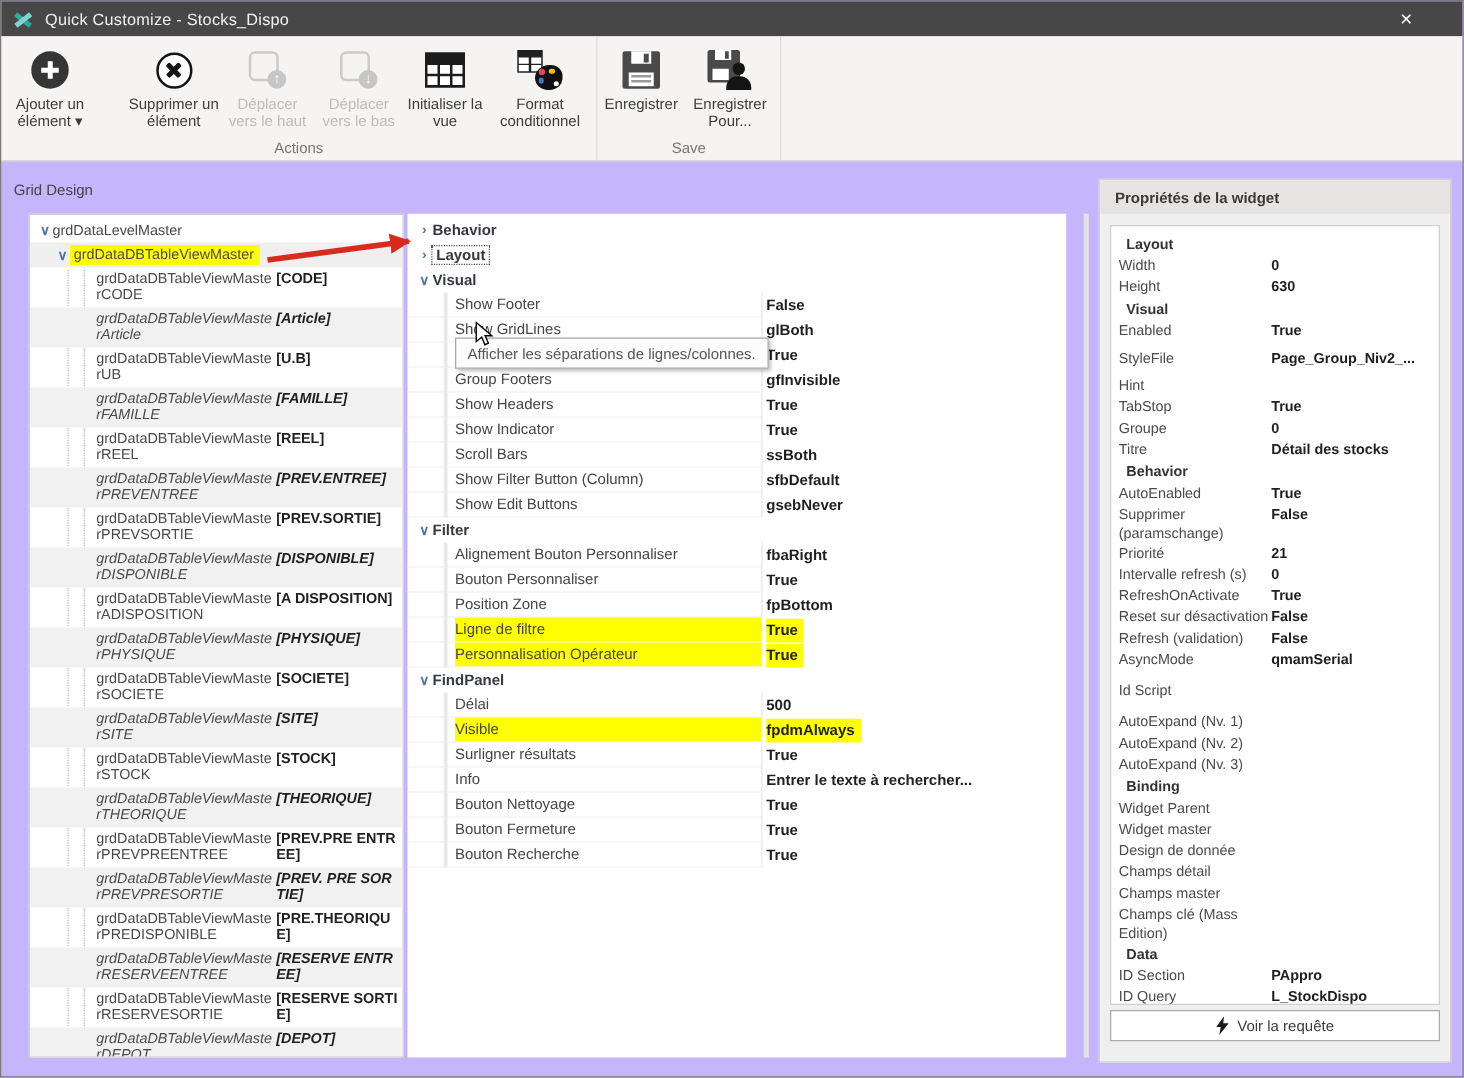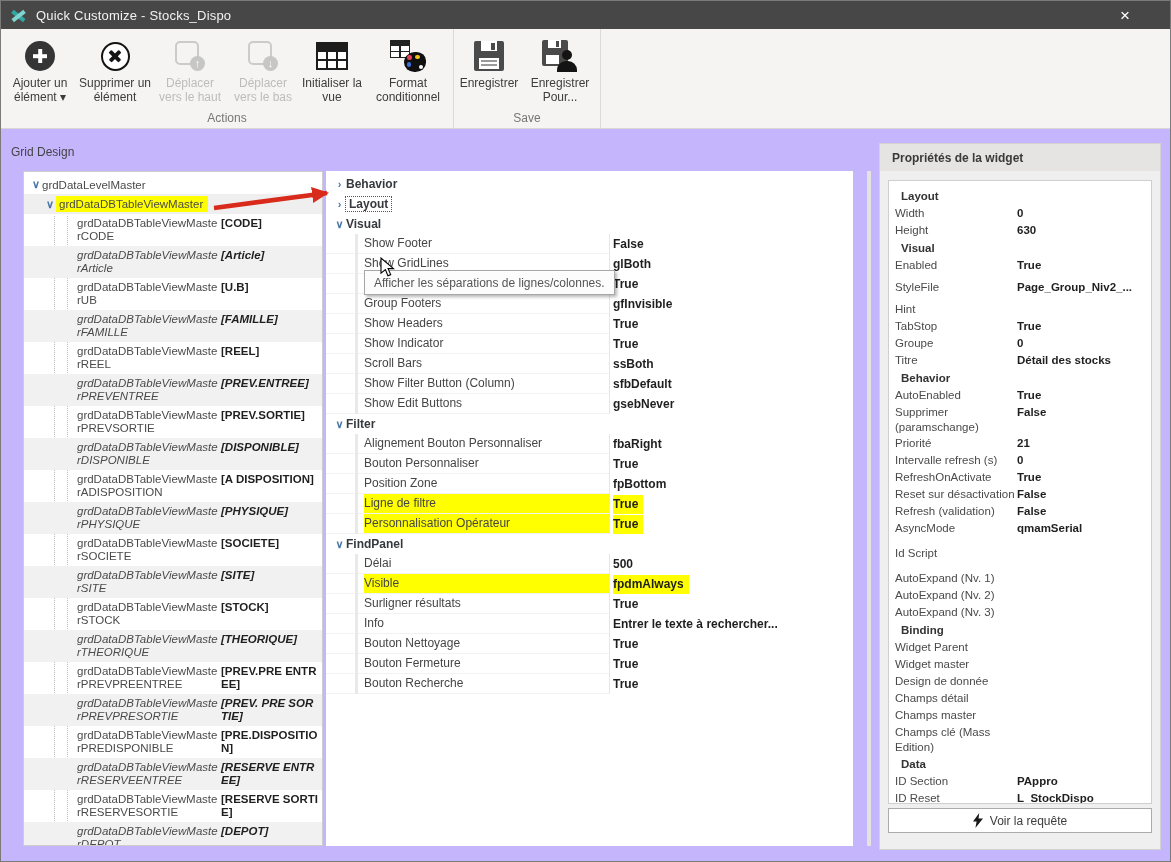--- a/index.html
+++ b/index.html
@@ -27,21 +27,21 @@
   .toolbar{position:absolute;left:0;top:28px;width:100%;height:100px;background:#f5f4f2;
     border-bottom:1px solid #d8d6d3;display:flex;}
   .tgroup{position:relative;height:100%;border-right:1px solid #dcdad7;padding:0 2px;}
   .tgroup-buttons{display:flex;height:82px;padding-top:5px;}
   .tgroup-label{position:absolute;left:0;right:0;bottom:3px;text-align:center;color:#767676;font-size:12px;}
   .tb-btn{display:flex;flex-direction:column;align-items:center;padding-top:2px;}
   .tb-btn .ic{height:40px;display:flex;align-items:center;justify-content:center;}
   .tb-btn .lbl{text-align:center;font-size:12px;line-height:14px;color:#3c3c3c;white-space:pre-line;}
   .tb-btn.disabled .lbl{color:#bcbcbc;}
   .tgroup:nth-child(1) .tb-btn:nth-child(1){width:74px;}
-  .tgroup:nth-child(1) .tb-btn:nth-child(2){width:76px;}
+  .tgroup:nth-child(1) .tb-btn:nth-child(2){width:76px;margin-left:24px;}
   .tgroup:nth-child(1) .tb-btn:nth-child(3){width:74px;}
   .tgroup:nth-child(1) .tb-btn:nth-child(4){width:72px;}
   .tgroup:nth-child(1) .tb-btn:nth-child(5){width:66px;}
   .tgroup:nth-child(1) .tb-btn:nth-child(6){width:86px;}
   .tgroup:nth-child(2) .tb-btn:nth-child(1){width:66px;}
   .tgroup:nth-child(2) .tb-btn:nth-child(2){width:76px;}
 
   
   .ic-plus-circle{width:30px;height:30px;border-radius:50%;background:#353535;position:relative;}
   .ic-plus-circle:before,.ic-plus-circle:after{content:"";position:absolute;background:#fff;left:50%;top:50%;}
@@ -344,21 +344,21 @@
         <div class="titem">
           <span class="nm">grdDataDBTableViewMasterPREVPREENTREE</span>
           <span class="vv">[PREV.PRE ENTREE]</span>
         </div>
         <div class="titem alt">
           <span class="nm">grdDataDBTableViewMasterPREVPRESORTIE</span>
           <span class="vv">[PREV. PRE SORTIE]</span>
         </div>
         <div class="titem">
           <span class="nm">grdDataDBTableViewMasterPREDISPONIBLE</span>
-          <span class="vv">[PRE.DISPOSITION]</span>
+          <span class="vv">[PRE.THEORIQUE]</span>
         </div>
         <div class="titem alt">
           <span class="nm">grdDataDBTableViewMasterRESERVEENTREE</span>
           <span class="vv">[RESERVE ENTREE]</span>
         </div>
         <div class="titem">
           <span class="nm">grdDataDBTableViewMasterRESERVESORTIE</span>
           <span class="vv">[RESERVE SORTIE]</span>
         </div>
         <div class="titem alt">
@@ -675,21 +675,21 @@
         <div class="rrow">
           <span class="rlabel">Champs clé (Mass Edition)</span>
           <span class="rval"></span>
         </div>
         <div class="rrow cat">Data</div>
         <div class="rrow">
           <span class="rlabel">ID Section</span>
           <span class="rval">PAppro</span>
         </div>
         <div class="rrow">
-          <span class="rlabel">ID Reset</span>
+          <span class="rlabel">ID Query</span>
           <span class="rval">L_StockDispo</span>
         </div>
       </div>
     <div class="rp-button">
       <svg class="bolt-icon" viewBox="0 0 10 15">
         <path d="M6.2,0 L0,8.6 L3.6,8.6 L2.4,15 L10,5.6 L5.6,5.6 Z" fill="#1a1a1a"></path>
       </svg>
       <span>Voir la requête</span>
     </div>
   </div>

